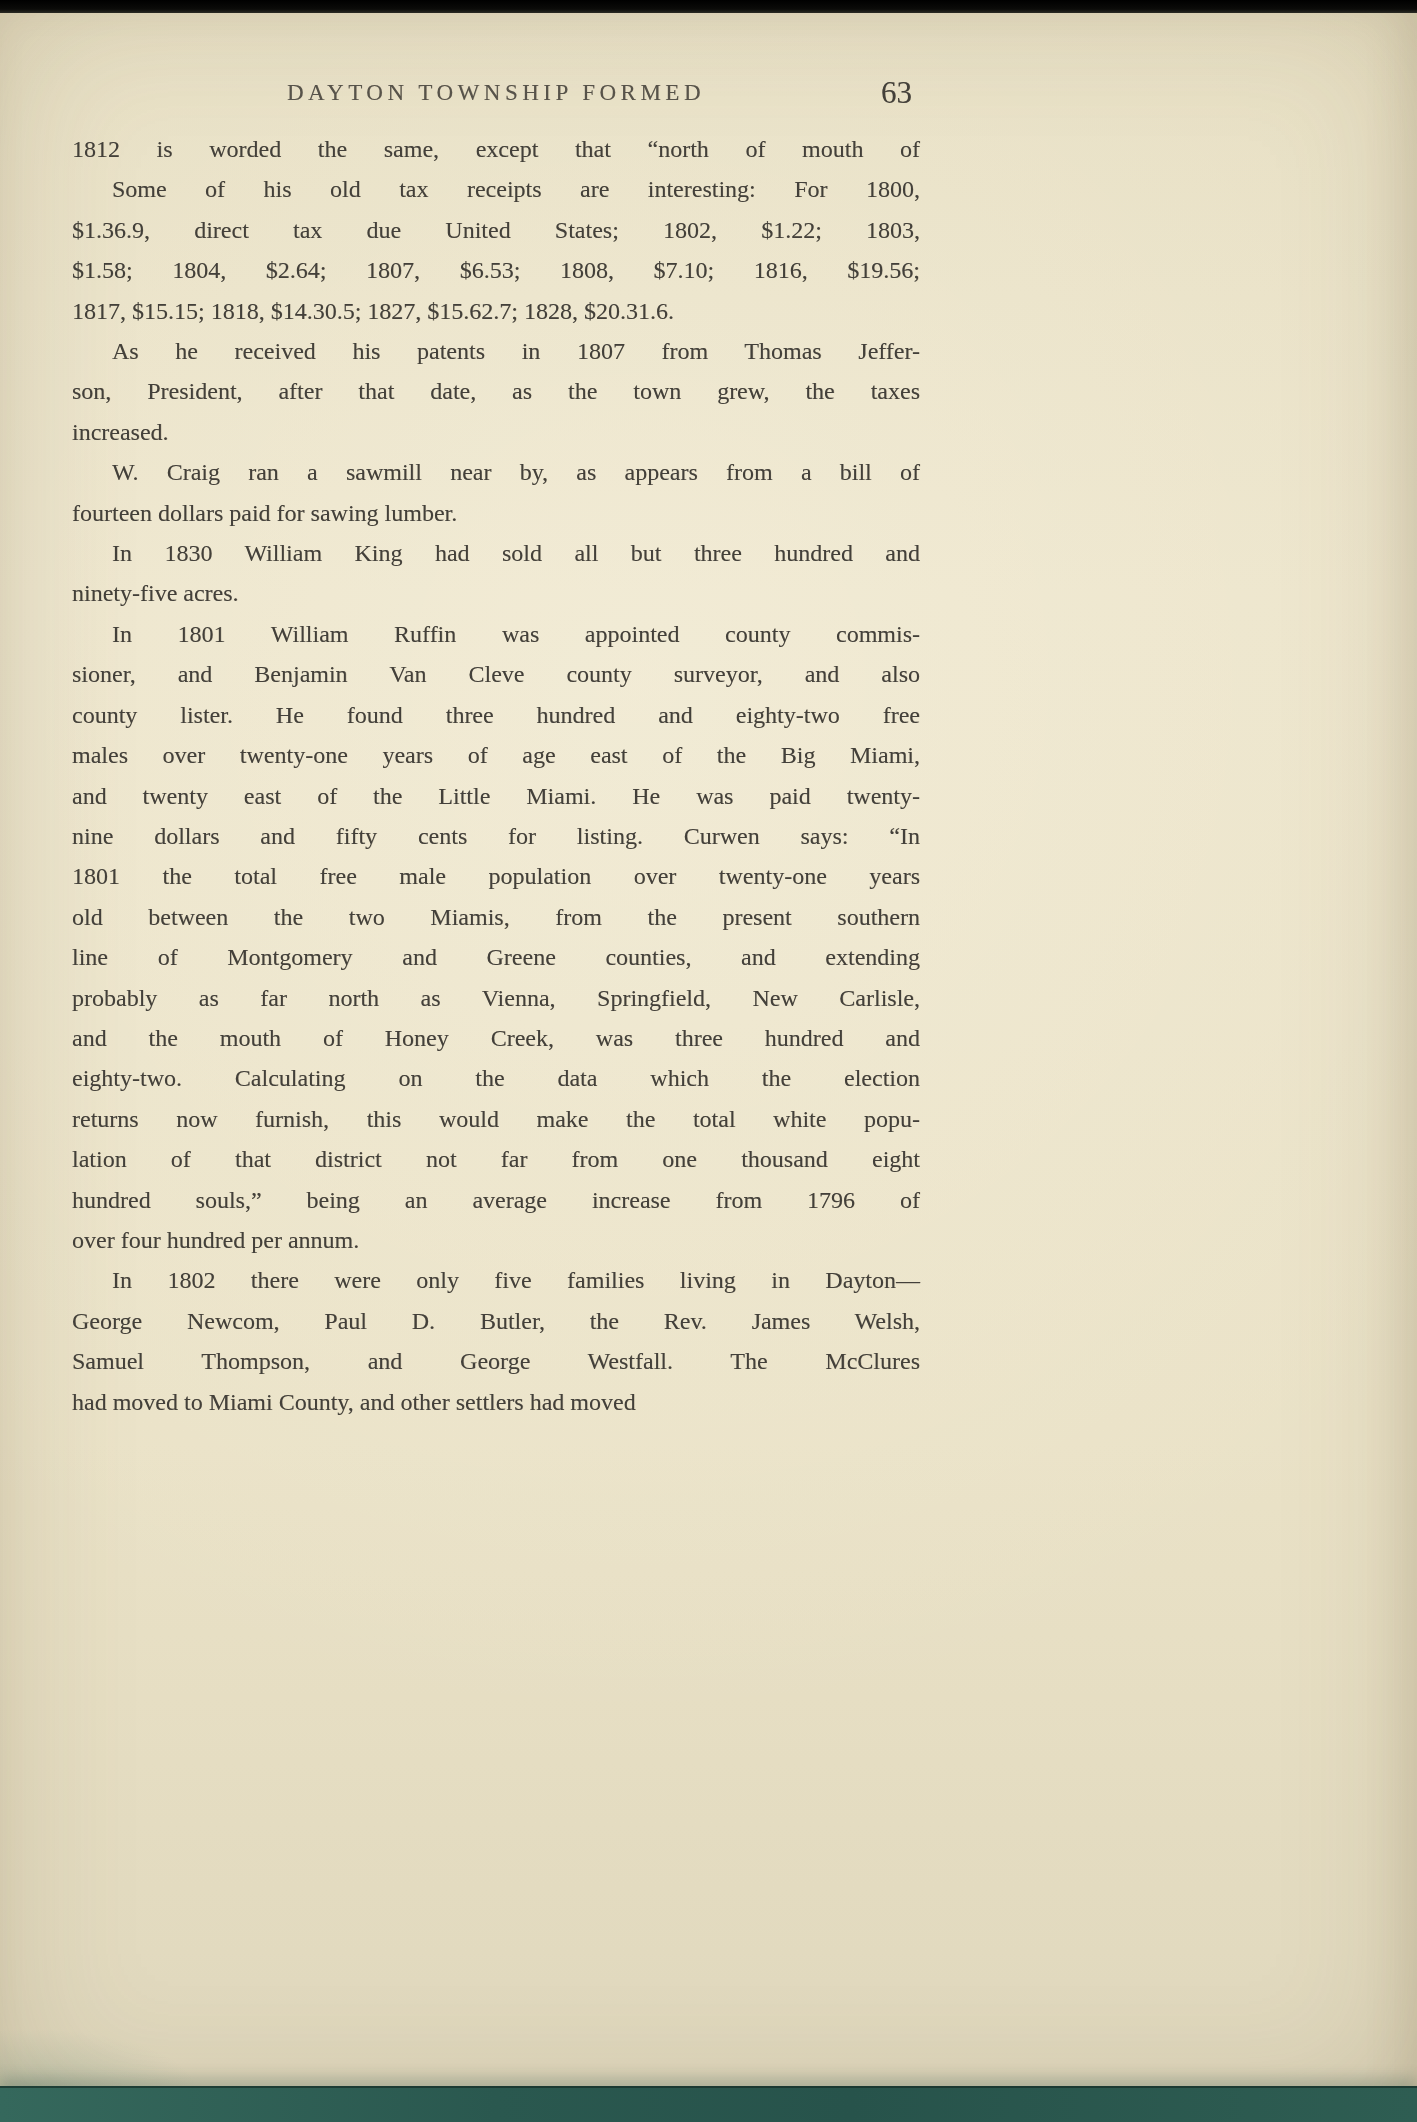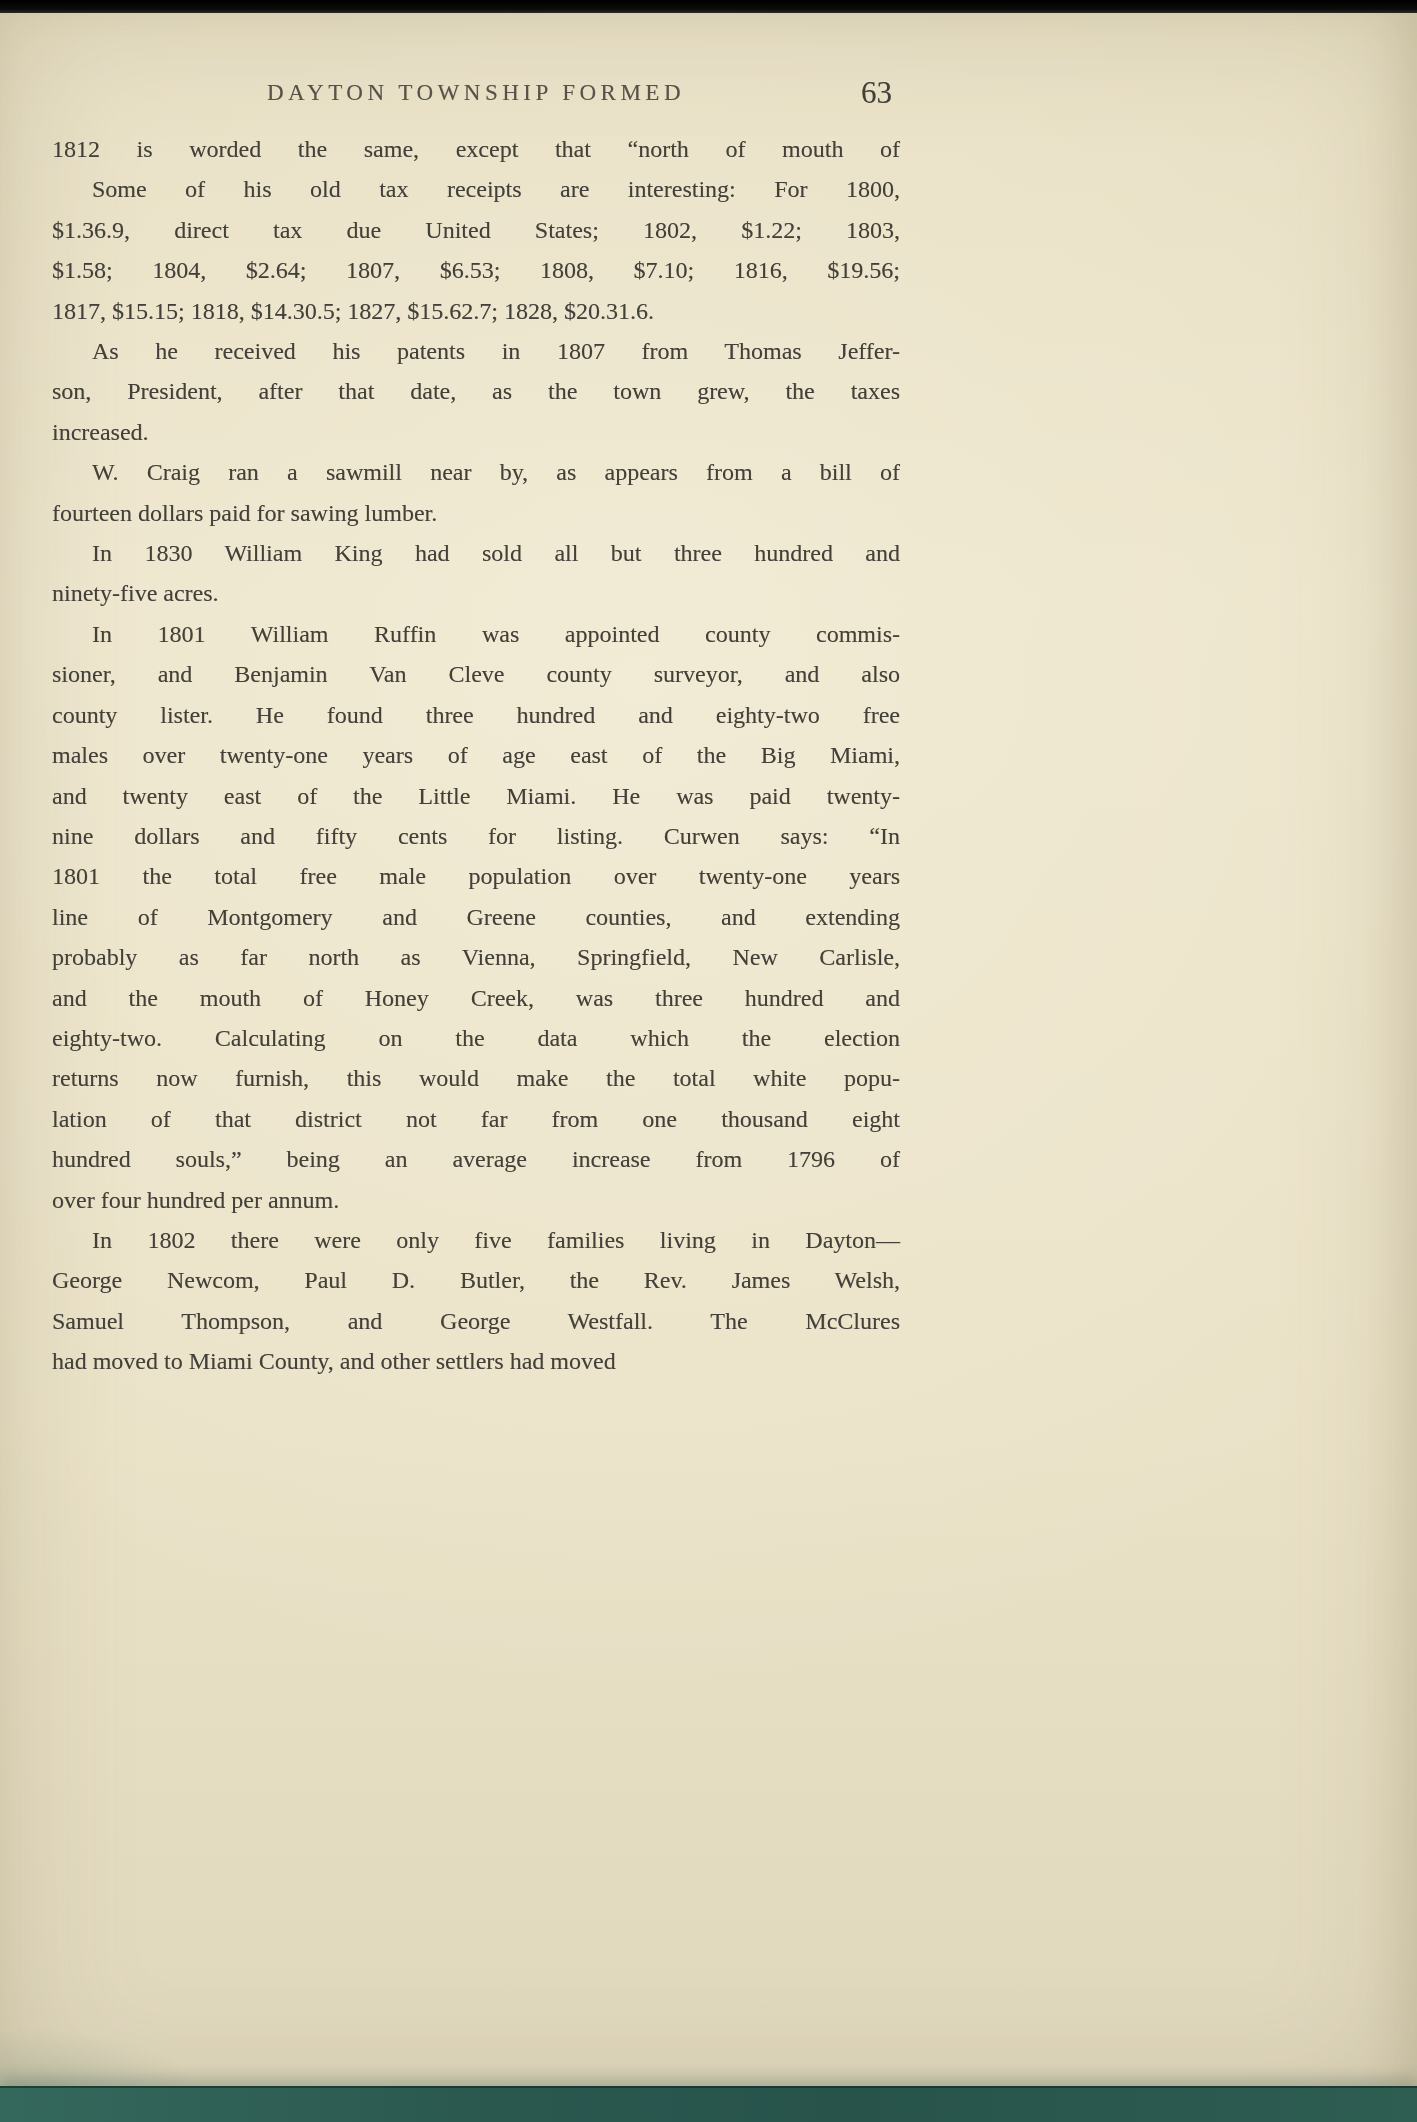--- a/index.html
+++ b/index.html
@@ -38,21 +38,21 @@
   .bottom-left-tint {
     position: absolute;
     left: 0; bottom: 30px;
     width: 300px; height: 90px;
     background: radial-gradient(80% 100% at 10% 100%, rgba(70, 120, 100, 0.20), rgba(70,120,100,0) 70%);
     z-index: 2;
   }
   .content {
     position: absolute;
     top: 13px;
-    left: 52px;
+    left: 72px;
     width: 848px;
   }
   .running-head {
     position: relative;
     margin-top: 64px;
     height: 32px;
     color: var(--ink-light, #57534a);
   }
   .head-title {
     display: block;
@@ -123,20 +123,21 @@
           <div class="line last">ninety-five acres.</div>
         </div>
         <div class="paragraph">
           <div class="line indent">In 1801 William Ruffin was appointed county commis-</div>
           <div class="line">sioner, and Benjamin Van Cleve county surveyor, and also</div>
           <div class="line">county lister.  He found three hundred and eighty-two free</div>
           <div class="line">males over twenty-one years of age east of the Big Miami,</div>
           <div class="line">and twenty east of the Little Miami.  He was paid twenty-</div>
           <div class="line">nine dollars and fifty cents for listing.  Curwen says:  “In</div>
           <div class="line">1801 the total free male population over twenty-one years</div>
+          <div class="line">old between the two Miamis, from the present southern</div>
           <div class="line">line of Montgomery and Greene counties, and extending</div>
           <div class="line">probably as far north as Vienna, Springfield, New Carlisle,</div>
           <div class="line">and the mouth of Honey Creek, was three hundred and</div>
           <div class="line">eighty-two.  Calculating on the data which the election</div>
           <div class="line">returns now furnish, this would make the total white popu-</div>
           <div class="line">lation of that district not far from one thousand eight</div>
           <div class="line">hundred souls,” being an average increase from 1796 of</div>
           <div class="line last">over four hundred per annum.</div>
         </div>
         <div class="paragraph">

